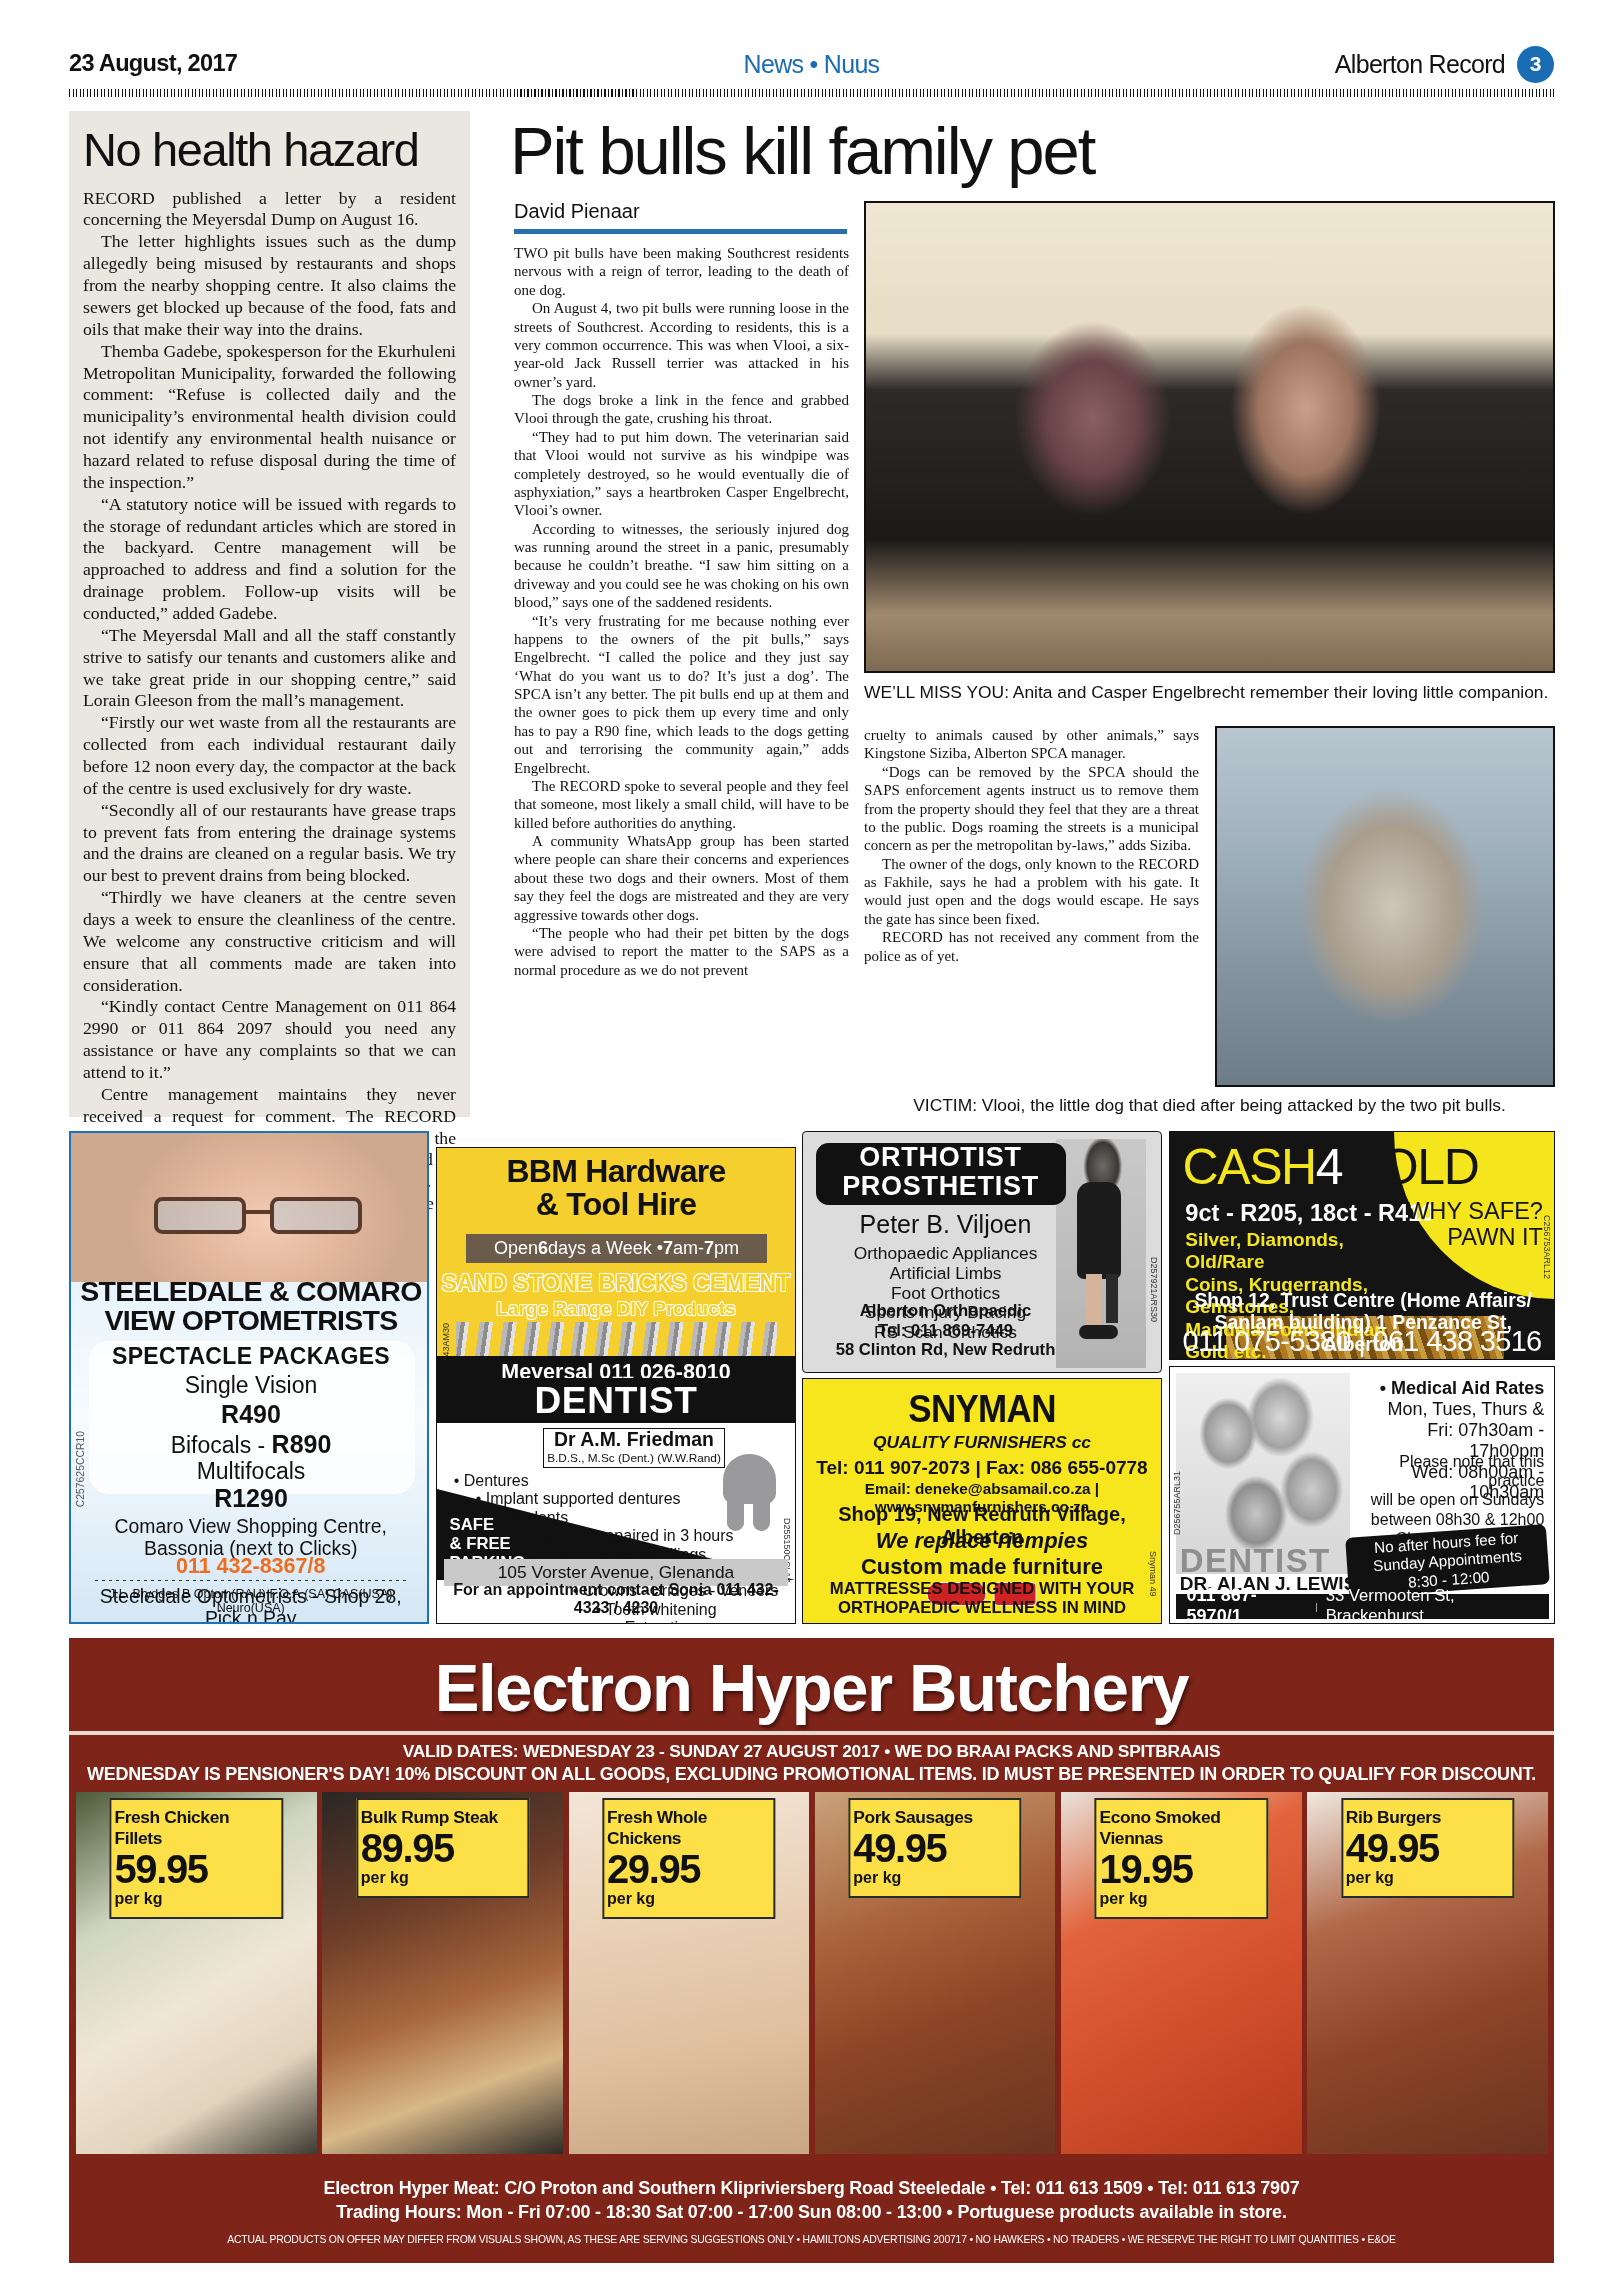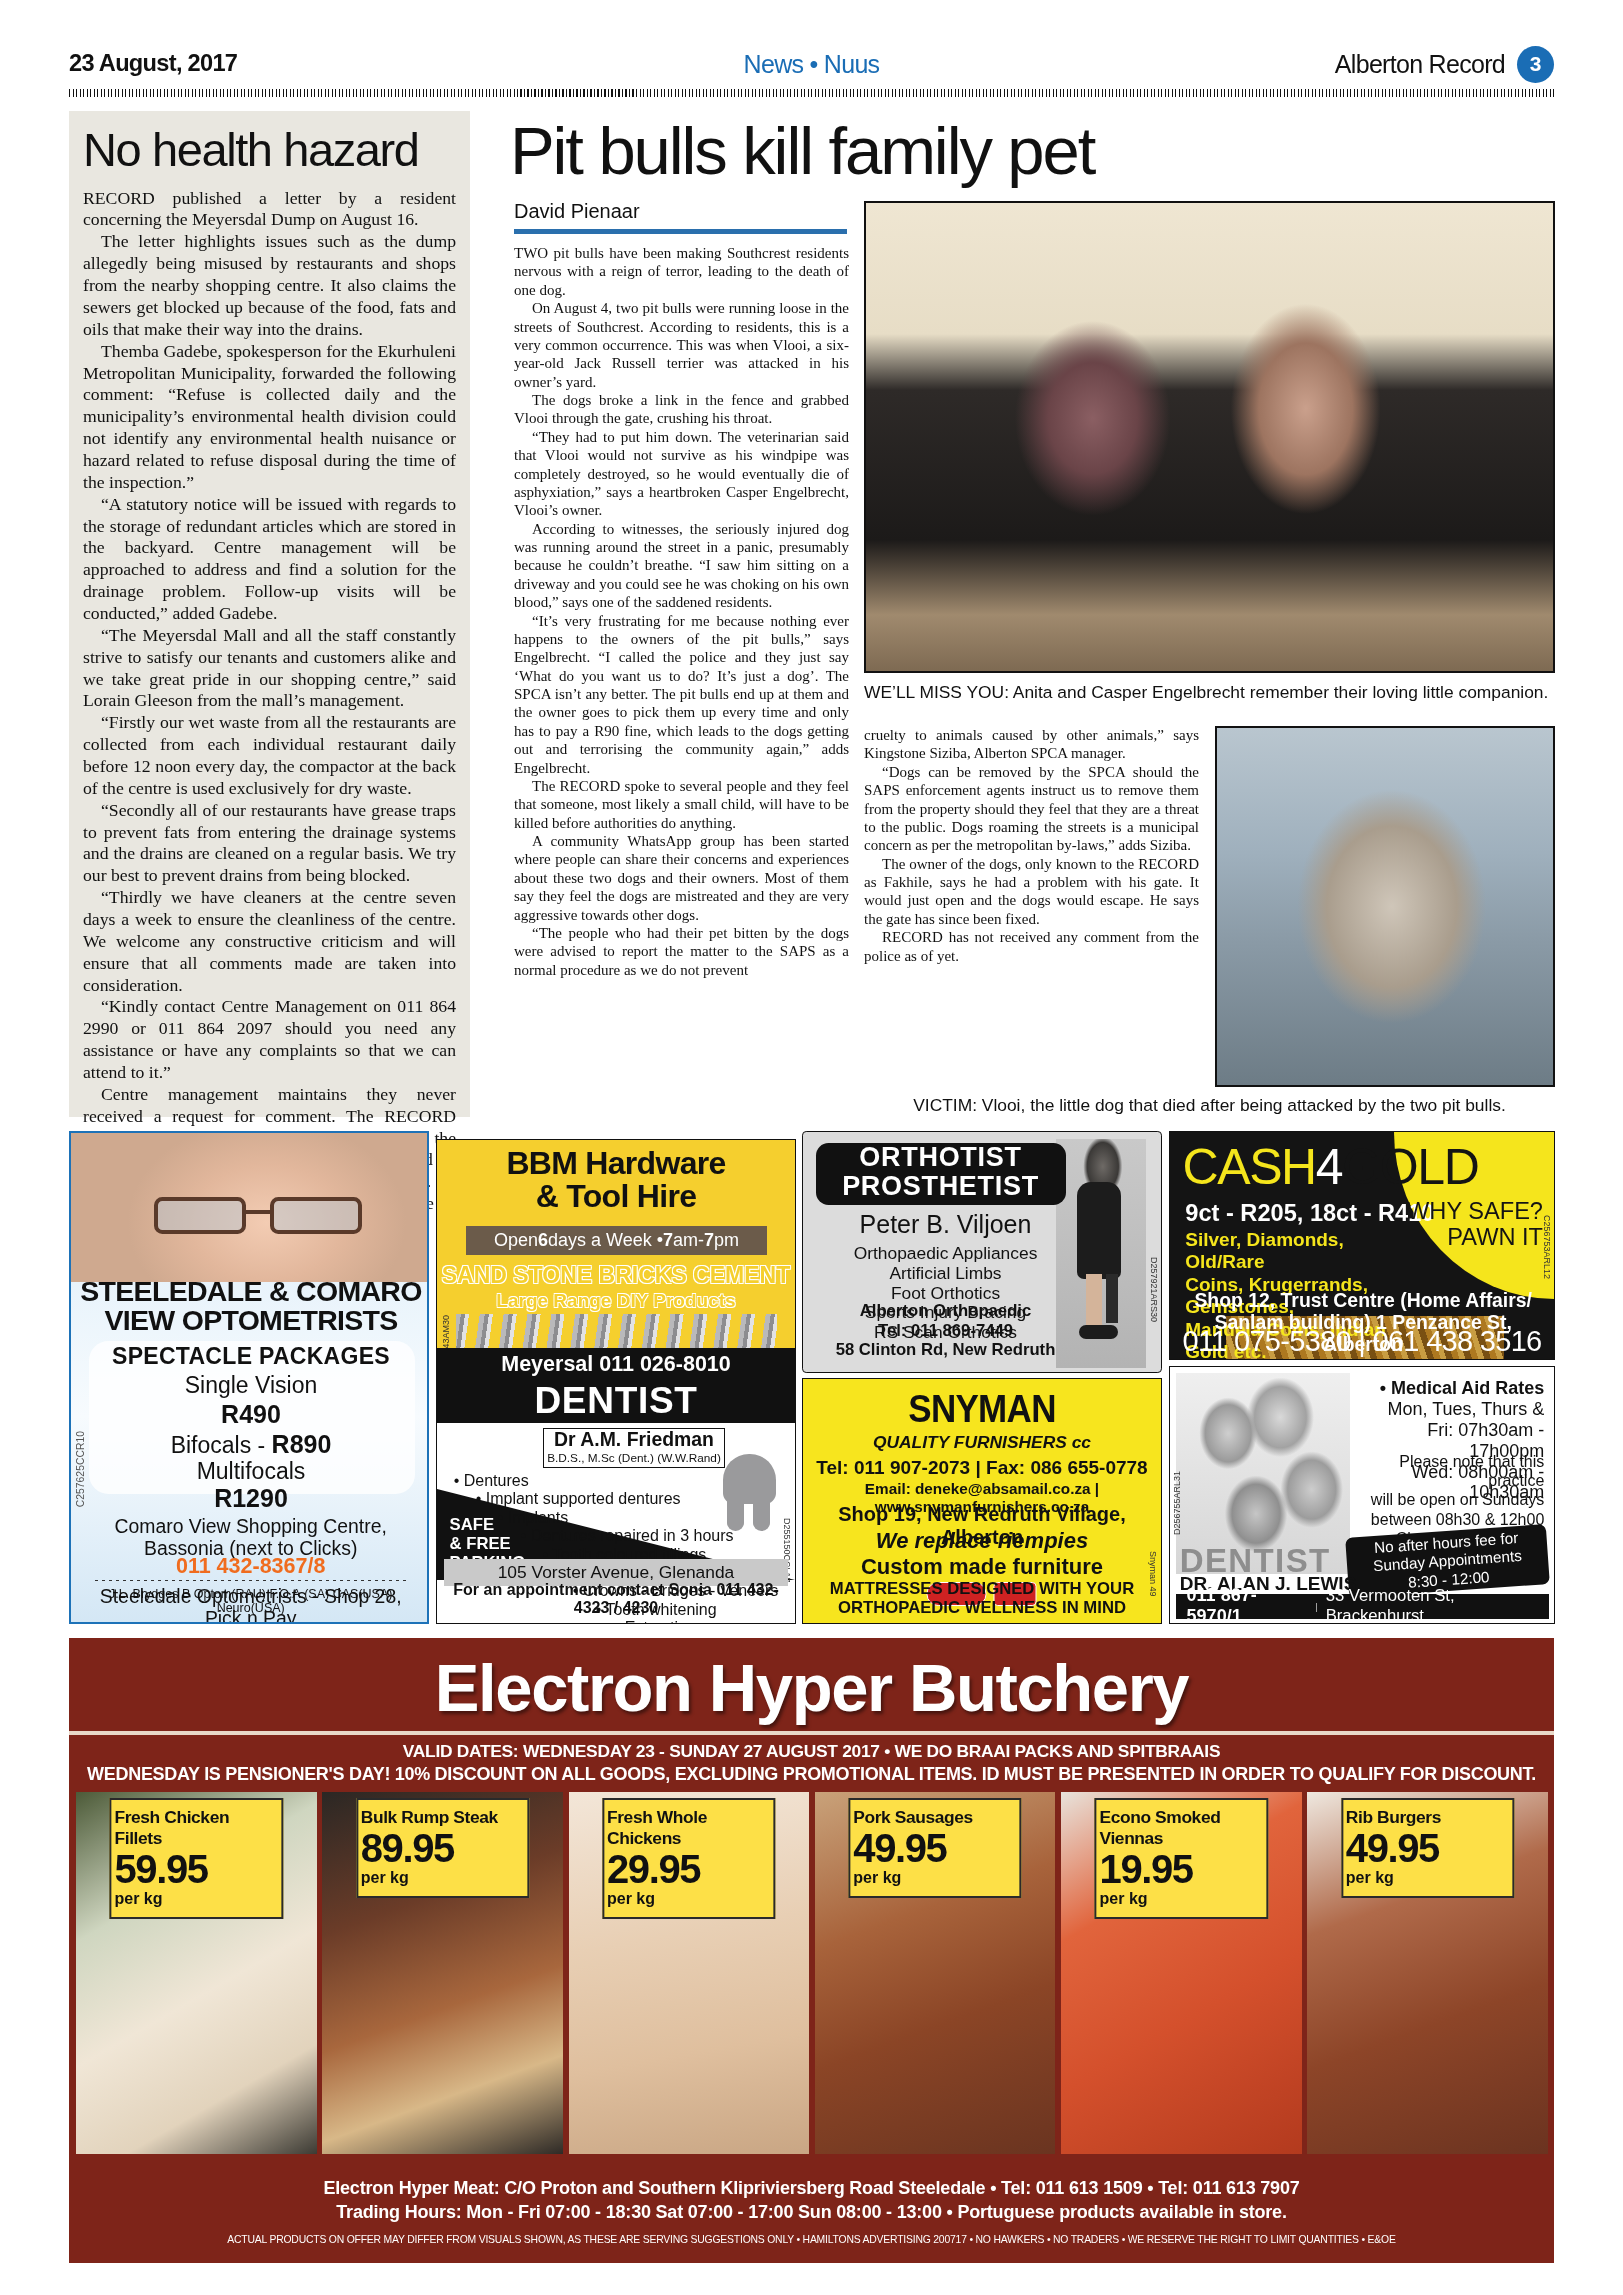--- a/index.html
+++ b/index.html
@@ -96,21 +96,21 @@
   .op-tel { position:absolute; left:9.7px; width:340px; text-align:center;
             font-family:"Liberation Sans", sans-serif; font-weight:700; font-size:21.5px; color:#f06c1e; }
   .op-dots { position:absolute; left:23.6px; width:312px; height:1.4px;
              background:repeating-linear-gradient(90deg,#333 0 2.8px,transparent 2.8px 7px); }
   .op-foot { position:absolute; left:9.7px; bottom:7px; width:340px; text-align:center;
              font-family:"Liberation Sans", sans-serif; font-size:12.5px; color:#111; }
   .op-code { position:absolute; left:4.2px; top:298px; font-family:"Liberation Sans", sans-serif;
              font-size:10.4px; color:#555; writing-mode:vertical-rl; transform:rotate(180deg); }
 
   
-  #ad-bbm { left:367px; top:8px; width:360px; height:242px; background:#f5cf2e; border:1.4px solid #111; }
+  #ad-bbm { left:367px; top:16px; width:360px; height:242px; background:#f5cf2e; border:1.4px solid #111; }
   .bbm-title { position:absolute; left:0; top:7px; width:100%; text-align:center;
                font-family:"Liberation Sans", sans-serif; font-weight:700; font-size:32px;
                line-height:1.02; color:#111; letter-spacing:-0.7px; }
   .bbm-ribbon { position:absolute; left:29px; top:86px; width:301px; height:29px; background:#6b5b4a;
                 display:flex; align-items:center; justify-content:center;
                 font-family:"Liberation Sans", sans-serif; font-size:18px; color:#fff; }
   .bbm-ribbon b { font-weight:700; }
   .bbm-sand { position:absolute; left:0; top:122px; width:100%; text-align:center;
               font-family:"Liberation Sans", sans-serif; font-weight:700; font-size:23px;
               color:#f5cf2e; text-shadow:-1px -1px 0 #fff,1px -1px 0 #fff,-1px 1px 0 #fff,1px 1px 0 #fff; }

